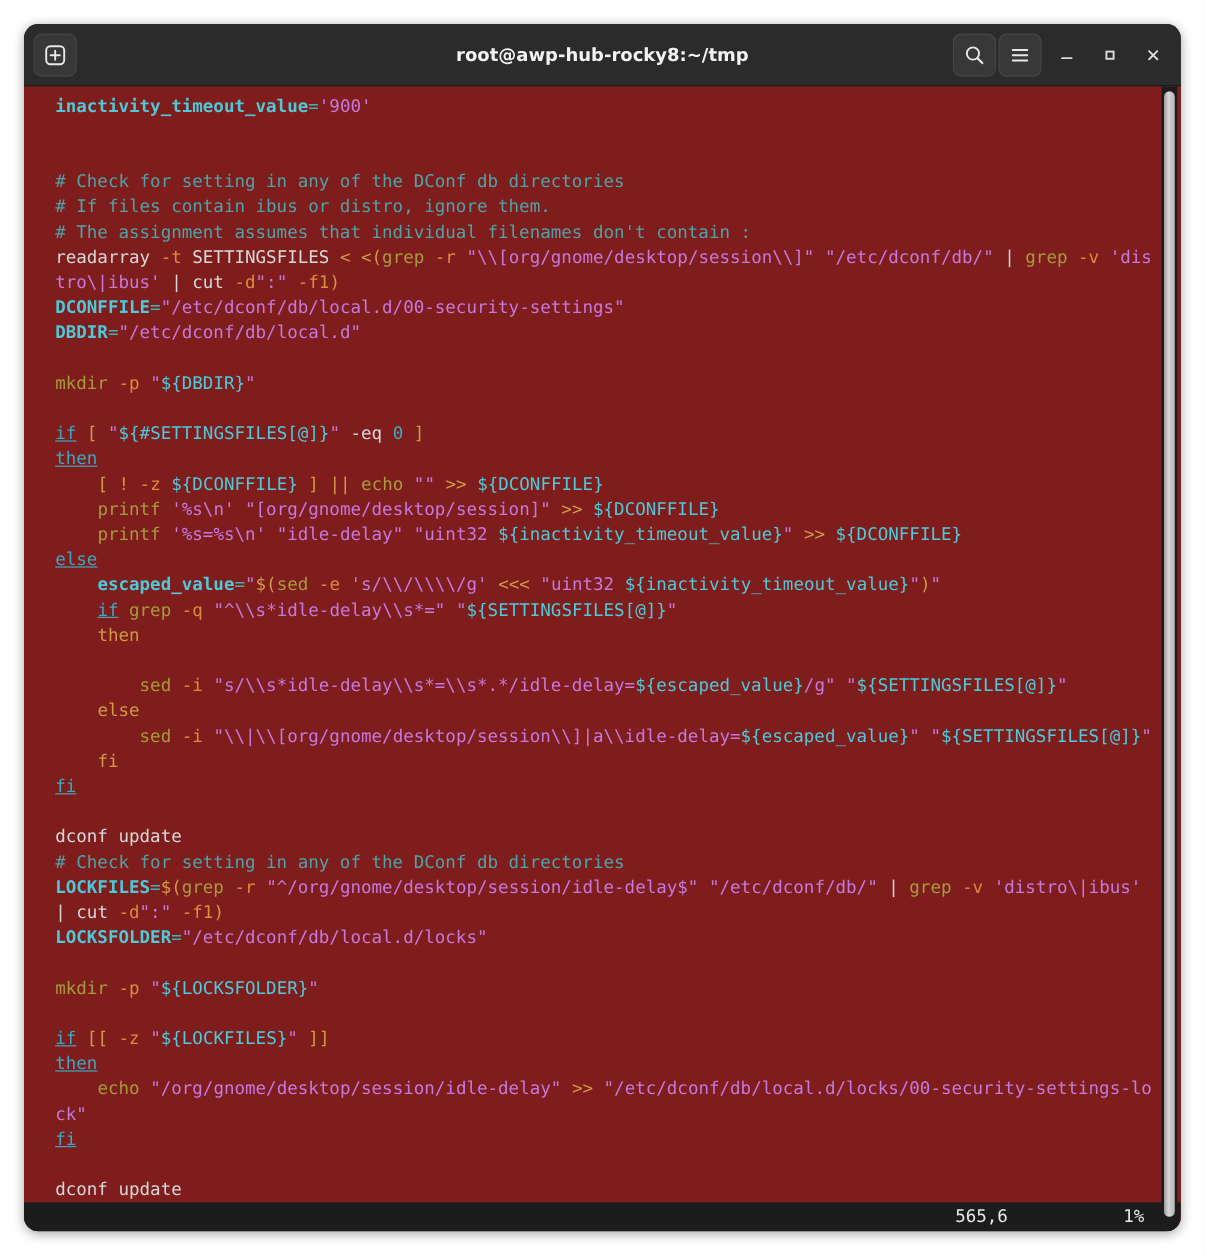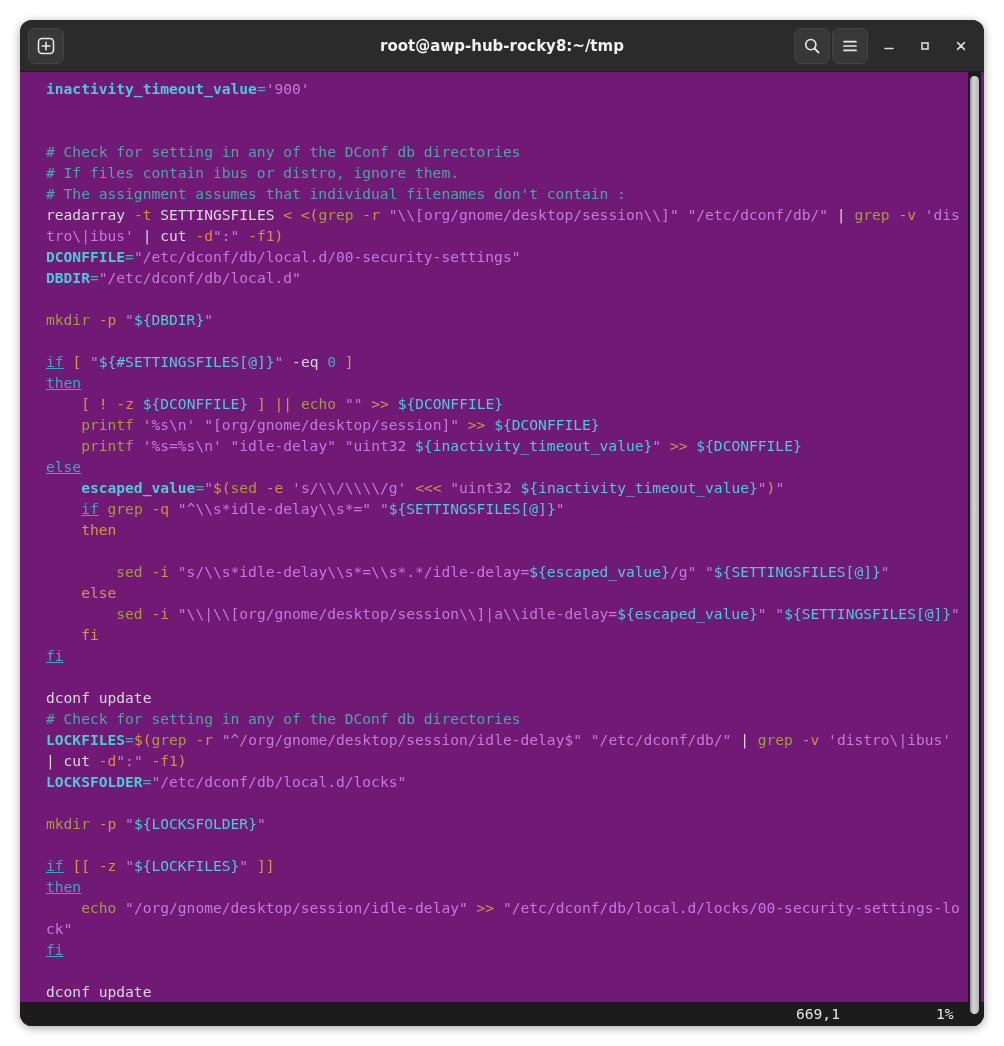--- a/index.html
+++ b/index.html
@@ -85,21 +85,21 @@
     font-size: 15px;
     font-weight: bold;
     pointer-events: none;
     z-index: 1;
   }
 
   
   #term-wrap {
     flex: 1;
     position: relative;
-    background: #701a75;
+    background: #7f1d1d;
     overflow: hidden;
   }
 
   #term {
     position: absolute;
     left: 0; top: 0; right: 0; bottom: 0;
     padding: 6px 0 0 26px;
     box-sizing: border-box;
     font-family: "DejaVu Sans Mono", monospace;
     font-size: 14.6px;
@@ -207,21 +207,21 @@
           <path d="M3.6 3.6 L10.4 10.4 M10.4 3.6 L3.6 10.4" stroke="#dadada" stroke-width="1.6" stroke-linecap="round"></path>
         </svg>
       </div>
     </div>
   </div>
 
   <div id="term-wrap">
     <div id="term"><div class="ln"><span class="c-var">inactivity_timeout_value</span><span class="c-op">=</span><span class="c-str">'900'</span></div><div class="ln">&nbsp;</div><div class="ln">&nbsp;</div><div class="ln"><span class="c-cmt"># Check for setting in any of the DConf db directories</span></div><div class="ln"><span class="c-cmt"># If files contain ibus or distro, ignore them.</span></div><div class="ln"><span class="c-cmt"># The assignment assumes that individual filenames don't contain :</span></div><div class="ln"><span class="c-def">readarray </span><span class="c-flag">-t</span><span class="c-def"> SETTINGSFILES </span><span class="c-kw2">&lt; &lt;(</span><span class="c-cmd">grep</span><span class="c-def"> </span><span class="c-flag">-r</span><span class="c-def"> </span><span class="c-str">"\\[org/gnome/desktop/session\\]"</span><span class="c-def"> </span><span class="c-str">"/etc/dconf/db/"</span><span class="c-def"> | </span><span class="c-cmd">grep</span><span class="c-def"> </span><span class="c-flag">-v</span><span class="c-def"> </span><span class="c-str">'dis</span></div><div class="ln"><span class="c-str">tro\|ibus'</span><span class="c-def"> | </span><span class="c-def">cut </span><span class="c-flag">-d</span><span class="c-str">":"</span><span class="c-def"> </span><span class="c-flag">-f1</span><span class="c-kw2">)</span></div><div class="ln"><span class="c-var">DCONFFILE</span><span class="c-op">=</span><span class="c-str">"/etc/dconf/db/local.d/00-security-settings"</span></div><div class="ln"><span class="c-var">DBDIR</span><span class="c-op">=</span><span class="c-str">"/etc/dconf/db/local.d"</span></div><div class="ln">&nbsp;</div><div class="ln"><span class="c-cmd">mkdir</span><span class="c-def"> </span><span class="c-flag">-p</span><span class="c-def"> </span><span class="c-str">"</span><span class="c-varref">${DBDIR}</span><span class="c-str">"</span></div><div class="ln">&nbsp;</div><div class="ln"><span class="c-kw">if</span><span class="c-def"> </span><span class="c-kw2">[</span><span class="c-def"> </span><span class="c-str">"</span><span class="c-varref">${#SETTINGSFILES[@]}</span><span class="c-str">"</span><span class="c-def"> </span><span class="c-def">-eq</span><span class="c-def"> </span><span class="c-num">0</span><span class="c-def"> </span><span class="c-kw2">]</span></div><div class="ln"><span class="c-kw">then</span></div><div class="ln"><span class="c-def">    </span><span class="c-kw2">[</span><span class="c-def"> </span><span class="c-kw2">!</span><span class="c-def"> </span><span class="c-flag">-z</span><span class="c-def"> </span><span class="c-varref">${DCONFFILE}</span><span class="c-def"> </span><span class="c-kw2">]</span><span class="c-def"> </span><span class="c-kw2">||</span><span class="c-def"> </span><span class="c-cmd">echo</span><span class="c-def"> </span><span class="c-str">""</span><span class="c-def"> </span><span class="c-kw2">&gt;&gt;</span><span class="c-def"> </span><span class="c-varref">${DCONFFILE}</span></div><div class="ln"><span class="c-def">    </span><span class="c-cmd">printf</span><span class="c-def"> </span><span class="c-str">'%s\n'</span><span class="c-def"> </span><span class="c-str">"[org/gnome/desktop/session]"</span><span class="c-def"> </span><span class="c-kw2">&gt;&gt;</span><span class="c-def"> </span><span class="c-varref">${DCONFFILE}</span></div><div class="ln"><span class="c-def">    </span><span class="c-cmd">printf</span><span class="c-def"> </span><span class="c-str">'%s=%s\n'</span><span class="c-def"> </span><span class="c-str">"idle-delay"</span><span class="c-def"> </span><span class="c-str">"uint32 </span><span class="c-varref">${inactivity_timeout_value}</span><span class="c-str">"</span><span class="c-def"> </span><span class="c-kw2">&gt;&gt;</span><span class="c-def"> </span><span class="c-varref">${DCONFFILE}</span></div><div class="ln"><span class="c-kw">else</span></div><div class="ln"><span class="c-def">    </span><span class="c-var">escaped_value</span><span class="c-op">=</span><span class="c-str">"</span><span class="c-kw2">$(</span><span class="c-cmd">sed</span><span class="c-def"> </span><span class="c-flag">-e</span><span class="c-def"> </span><span class="c-str">'s/\\/\\\\/g'</span><span class="c-def"> </span><span class="c-kw2">&lt;&lt;&lt;</span><span class="c-def"> </span><span class="c-str">"uint32 </span><span class="c-varref">${inactivity_timeout_value}</span><span class="c-str">"</span><span class="c-kw2">)</span><span class="c-str">"</span></div><div class="ln"><span class="c-def">    </span><span class="c-kw">if</span><span class="c-def"> </span><span class="c-cmd">grep</span><span class="c-def"> </span><span class="c-flag">-q</span><span class="c-def"> </span><span class="c-str">"^\\s*idle-delay\\s*="</span><span class="c-def"> </span><span class="c-str">"</span><span class="c-varref">${SETTINGSFILES[@]}</span><span class="c-str">"</span></div><div class="ln"><span class="c-def">    </span><span class="c-kw2">then</span></div><div class="ln">&nbsp;</div><div class="ln"><span class="c-def">        </span><span class="c-cmd">sed</span><span class="c-def"> </span><span class="c-flag">-i</span><span class="c-def"> </span><span class="c-str">"s/\\s*idle-delay\\s*=\\s*.*/idle-delay=</span><span class="c-varref">${escaped_value}</span><span class="c-str">/g"</span><span class="c-def"> </span><span class="c-str">"</span><span class="c-varref">${SETTINGSFILES[@]}</span><span class="c-str">"</span></div><div class="ln"><span class="c-def">    </span><span class="c-kw2">else</span></div><div class="ln"><span class="c-def">        </span><span class="c-cmd">sed</span><span class="c-def"> </span><span class="c-flag">-i</span><span class="c-def"> </span><span class="c-str">"\\|\\[org/gnome/desktop/session\\]|a\\idle-delay=</span><span class="c-varref">${escaped_value}</span><span class="c-str">"</span><span class="c-def"> </span><span class="c-str">"</span><span class="c-varref">${SETTINGSFILES[@]}</span><span class="c-str">"</span></div><div class="ln"><span class="c-def">    </span><span class="c-kw2">fi</span></div><div class="ln"><span class="c-kw">fi</span></div><div class="ln">&nbsp;</div><div class="ln"><span class="c-def">dconf update</span></div><div class="ln"><span class="c-cmt"># Check for setting in any of the DConf db directories</span></div><div class="ln"><span class="c-var">LOCKFILES</span><span class="c-op">=</span><span class="c-kw2">$(</span><span class="c-cmd">grep</span><span class="c-def"> </span><span class="c-flag">-r</span><span class="c-def"> </span><span class="c-str">"^/org/gnome/desktop/session/idle-delay$"</span><span class="c-def"> </span><span class="c-str">"/etc/dconf/db/"</span><span class="c-def"> | </span><span class="c-cmd">grep</span><span class="c-def"> </span><span class="c-flag">-v</span><span class="c-def"> </span><span class="c-str">'distro\|ibus'</span></div><div class="ln"><span class="c-def">| </span><span class="c-def">cut </span><span class="c-flag">-d</span><span class="c-str">":"</span><span class="c-def"> </span><span class="c-flag">-f1</span><span class="c-kw2">)</span></div><div class="ln"><span class="c-var">LOCKSFOLDER</span><span class="c-op">=</span><span class="c-str">"/etc/dconf/db/local.d/locks"</span></div><div class="ln">&nbsp;</div><div class="ln"><span class="c-cmd">mkdir</span><span class="c-def"> </span><span class="c-flag">-p</span><span class="c-def"> </span><span class="c-str">"</span><span class="c-varref">${LOCKSFOLDER}</span><span class="c-str">"</span></div><div class="ln">&nbsp;</div><div class="ln"><span class="c-kw">if</span><span class="c-def"> </span><span class="c-kw2">[[</span><span class="c-def"> </span><span class="c-flag">-z</span><span class="c-def"> </span><span class="c-str">"</span><span class="c-varref">${LOCKFILES}</span><span class="c-str">"</span><span class="c-def"> </span><span class="c-kw2">]]</span></div><div class="ln"><span class="c-kw">then</span></div><div class="ln"><span class="c-def">    </span><span class="c-cmd">echo</span><span class="c-def"> </span><span class="c-str">"/org/gnome/desktop/session/idle-delay"</span><span class="c-def"> </span><span class="c-kw2">&gt;&gt;</span><span class="c-def"> </span><span class="c-str">"/etc/dconf/db/local.d/locks/00-security-settings-lo</span></div><div class="ln"><span class="c-str">ck"</span></div><div class="ln"><span class="c-kw">fi</span></div><div class="ln">&nbsp;</div><div class="ln"><span class="c-def">dconf update</span></div></div>
 
     <div id="statusline">
-      <span id="status-pos">669,1</span>
+      <span id="status-pos">565,6</span>
       <span id="status-pct">1%</span>
     </div>
 
     <div id="scrollbar">
       <div id="scroll-thumb"></div>
     </div>
   </div>
 </div>
 
 </body></html>

